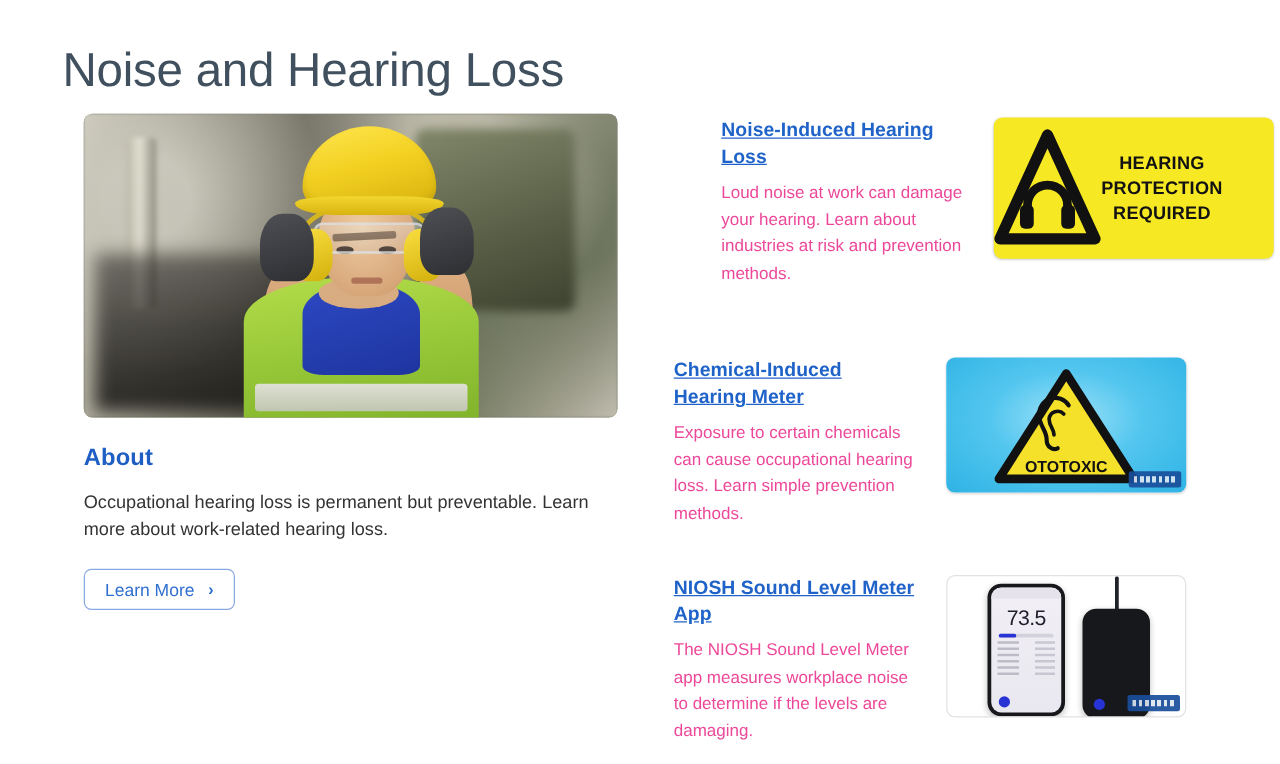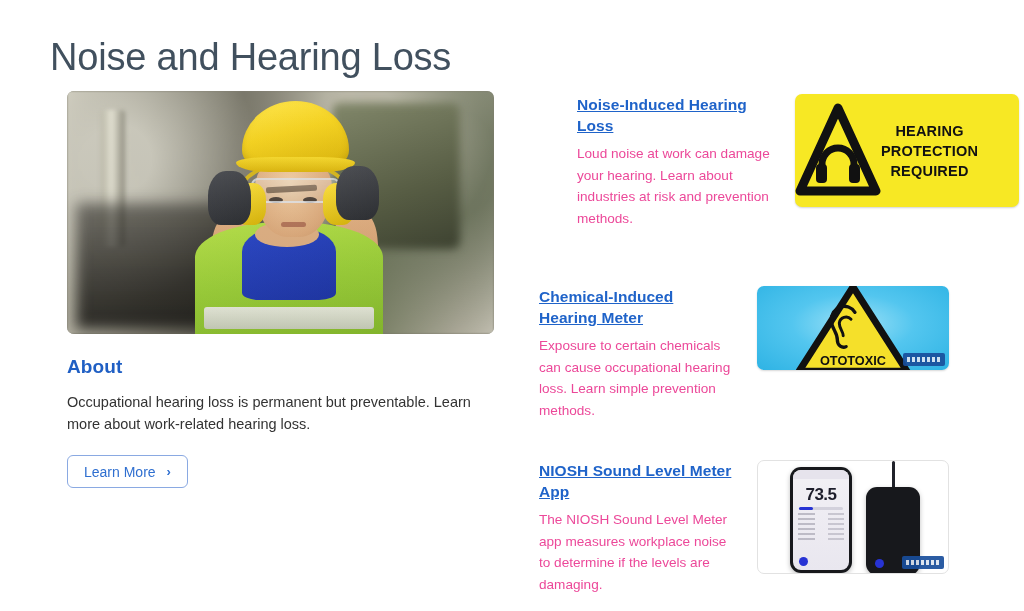--- a/index.html
+++ b/index.html
@@ -214,21 +214,21 @@
   }
   .sign-yellow .tri-wrap { width: 86px; height: 100%; position: relative; }
   .sign-yellow .sign-words {
     font-size: 14.5px; font-weight: bold; color: #121212;
     line-height: 20px; letter-spacing: .2px;
   }
 
   
   .sign-blue {
     position: relative;
-    width: 192px; height: 84px;
+    width: 192px; height: 108px;
     border-radius: 7px;
     background: radial-gradient(ellipse at 50% 45%, #9fe2f7 0%, #53c6ef 45%, #2eb3e4 100%);
     box-shadow: 0 1px 2px rgba(0,0,0,.16);
     overflow: hidden;
     display: flex; align-items: center; justify-content: center;
   }
   .watermark {
     position: absolute; right: 4px; bottom: 4px;
     width: 42px; height: 13px;
     background: #1a4f9c;
@@ -259,21 +259,21 @@
   .phone .screen {
     position: absolute; inset: 3px;
     background: linear-gradient(180deg, #f2f0f5, #e9e7ef);
     border-radius: 8px;
     overflow: hidden;
   }
   .phone .topbar { height: 9px; background: #e6e3ec; }
   .phone .reading {
     text-align: center;
     color: #1d1d2b;
-    font-weight: 700;
+    font-weight: 400;
     letter-spacing: -0.5px;
   }
   .phone .pbar {
     height: 2.5px; margin: 2px 6px 0 6px;
     background: #d3d1dc; border-radius: 2px; position: relative;
   }
   .phone .pbar i { position: absolute; left: 0; top: 0; height: 100%; background: #2733d4; border-radius: 2px; }
   .phone .rows { margin: 3px 5px 0 5px; }
   .phone .rows span {
     display: block; height: 2px; margin-bottom: 3px;

